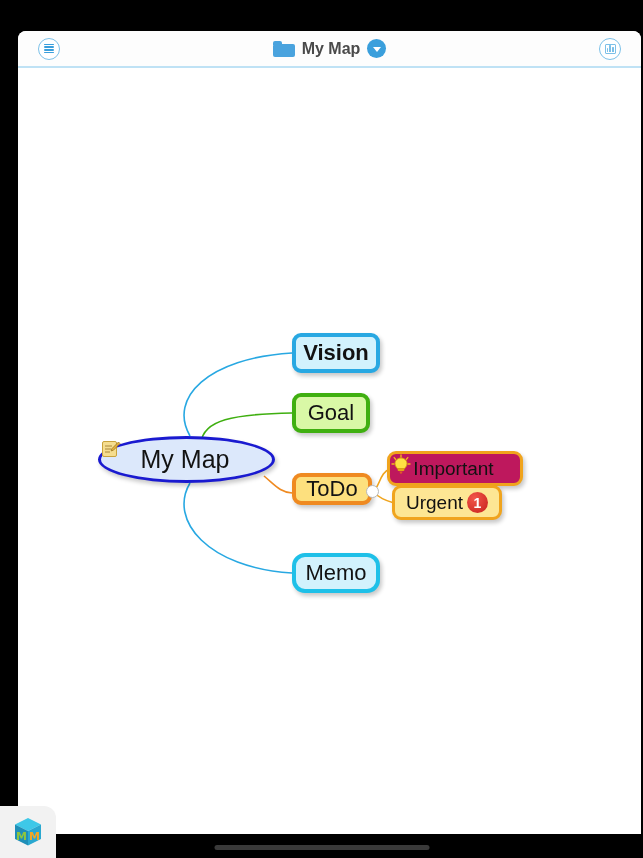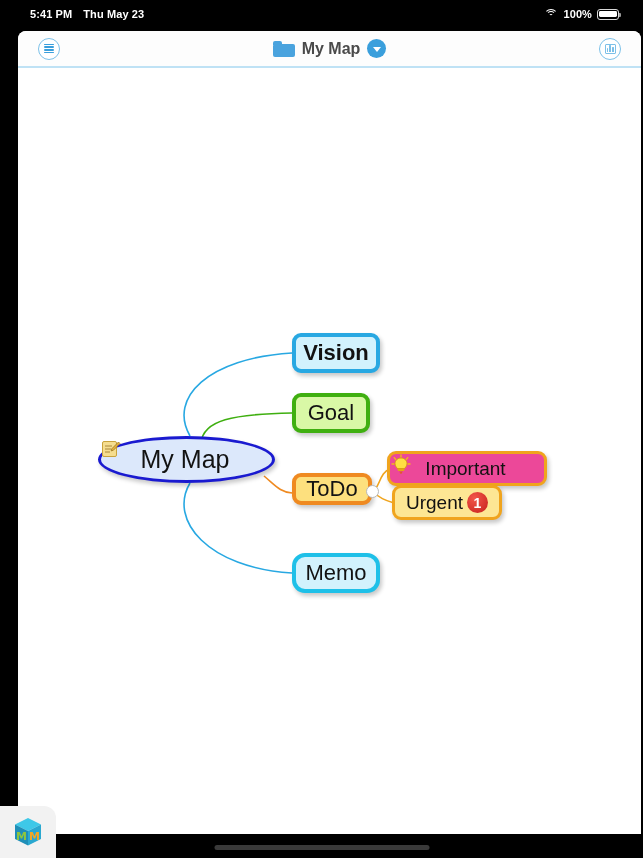--- a/index.html
+++ b/index.html
@@ -115,22 +115,22 @@
   }
   #node-todo {
     left: 274px; top: 405px; width: 80px; height: 32px;
     background: #fde07e; border: 4px solid #ef8a21; border-radius: 9px;
   }
   #node-memo {
     left: 274px; top: 485px; width: 88px; height: 40px;
     background: #d2f2fd; border: 4px solid #1ec0e8; border-radius: 13px;
   }
   #node-important {
-    left: 369px; top: 383px; width: 160px; height: 35px;
-    background: #ec4899; border: 3px solid #f0a41d; border-radius: 9px;
+    left: 369px; top: 383px; width: 136px; height: 35px;
+    background: #be185d; border: 3px solid #f0a41d; border-radius: 9px;
     font-size: 19px;
   }
   #node-urgent {
     left: 374px; top: 417px; width: 110px; height: 35px;
     background: #fde694; border: 3px solid #f0a41d; border-radius: 9px;
     font-size: 19px;
   }
   .collapse-dot {
     position: absolute; left: 348px; top: 417px; width: 13px; height: 13px;
     border-radius: 50%; background: #fff; border: 1.2px solid #b9b9b9; z-index: 5;
@@ -154,37 +154,20 @@
   .home-indicator {
     position: absolute; left: 50%; transform: translateX(-50%);
     bottom: 8px; width: 215px; height: 5px; border-radius: 3px; background: #3a3a3a;
   }
 </style>
 </head>
 <body>
 
 <div id="screen">
 
-  <div class="statusbar">
-    <div class="sb-left">
-      <span>5:41 PM</span>
-      <span>Thu May 23</span>
-    </div>
-    <div class="sb-right">
-      <span class="wifi-icon">
-        <i class="a"></i>
-          <i class="b"></i>
-          <i class="c"></i>
-      </span>
-      <span>100%</span>
-      <span class="batt">
-          <span></span>
-        </span>
-    </div>
-  </div>
 
   <div class="window">
 
     <div class="toolbar">
       <div class="circle-btn tb-left">
         <span class="listglyph">
             <span></span>
             <span></span>
             <span></span>
             <span></span>

